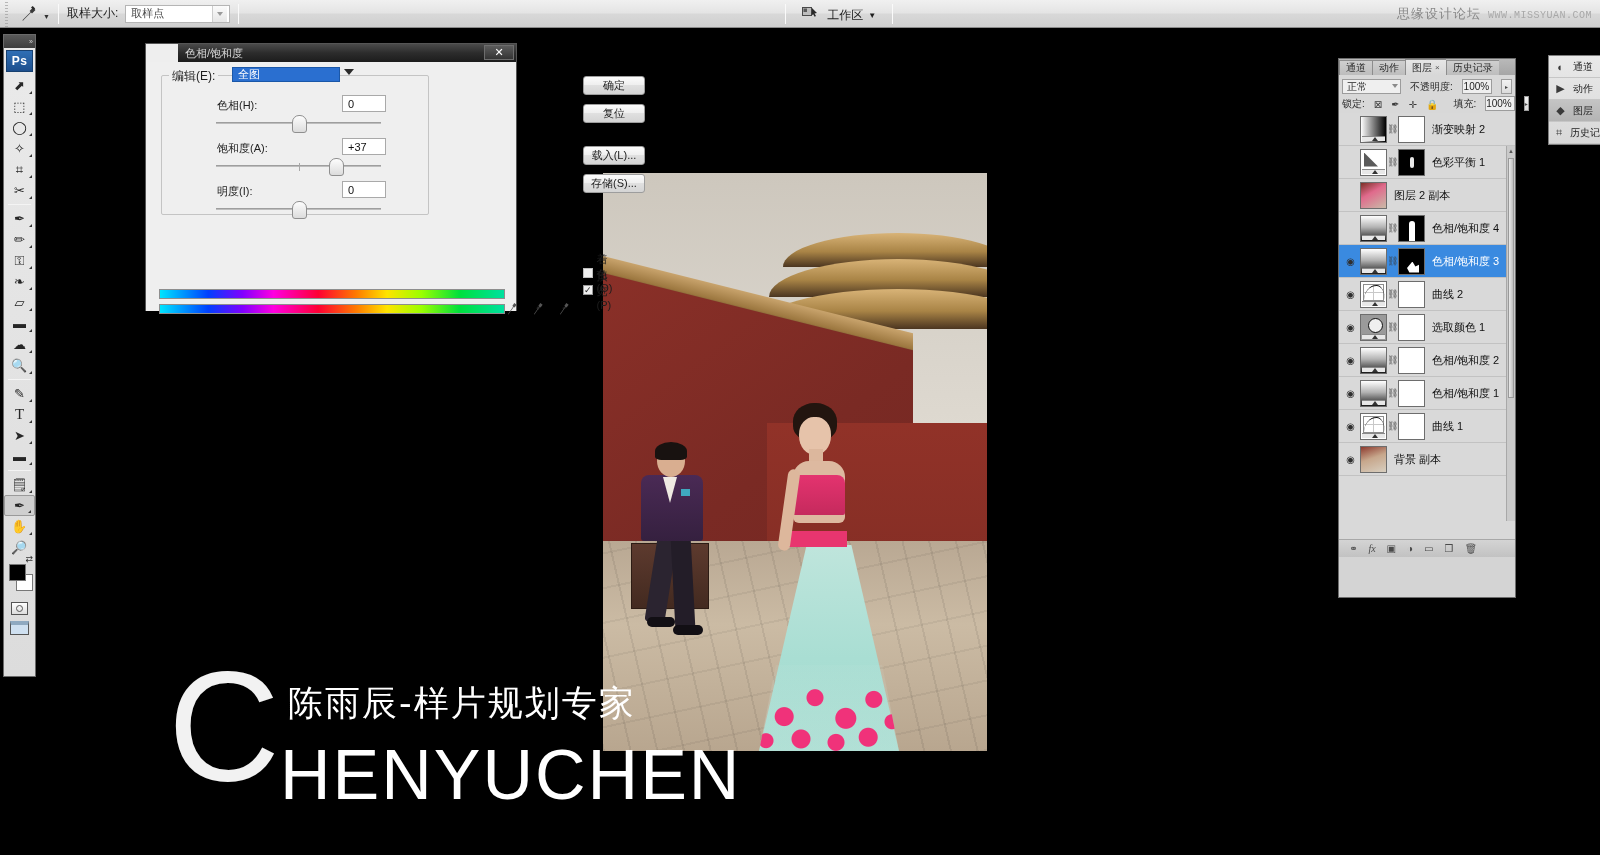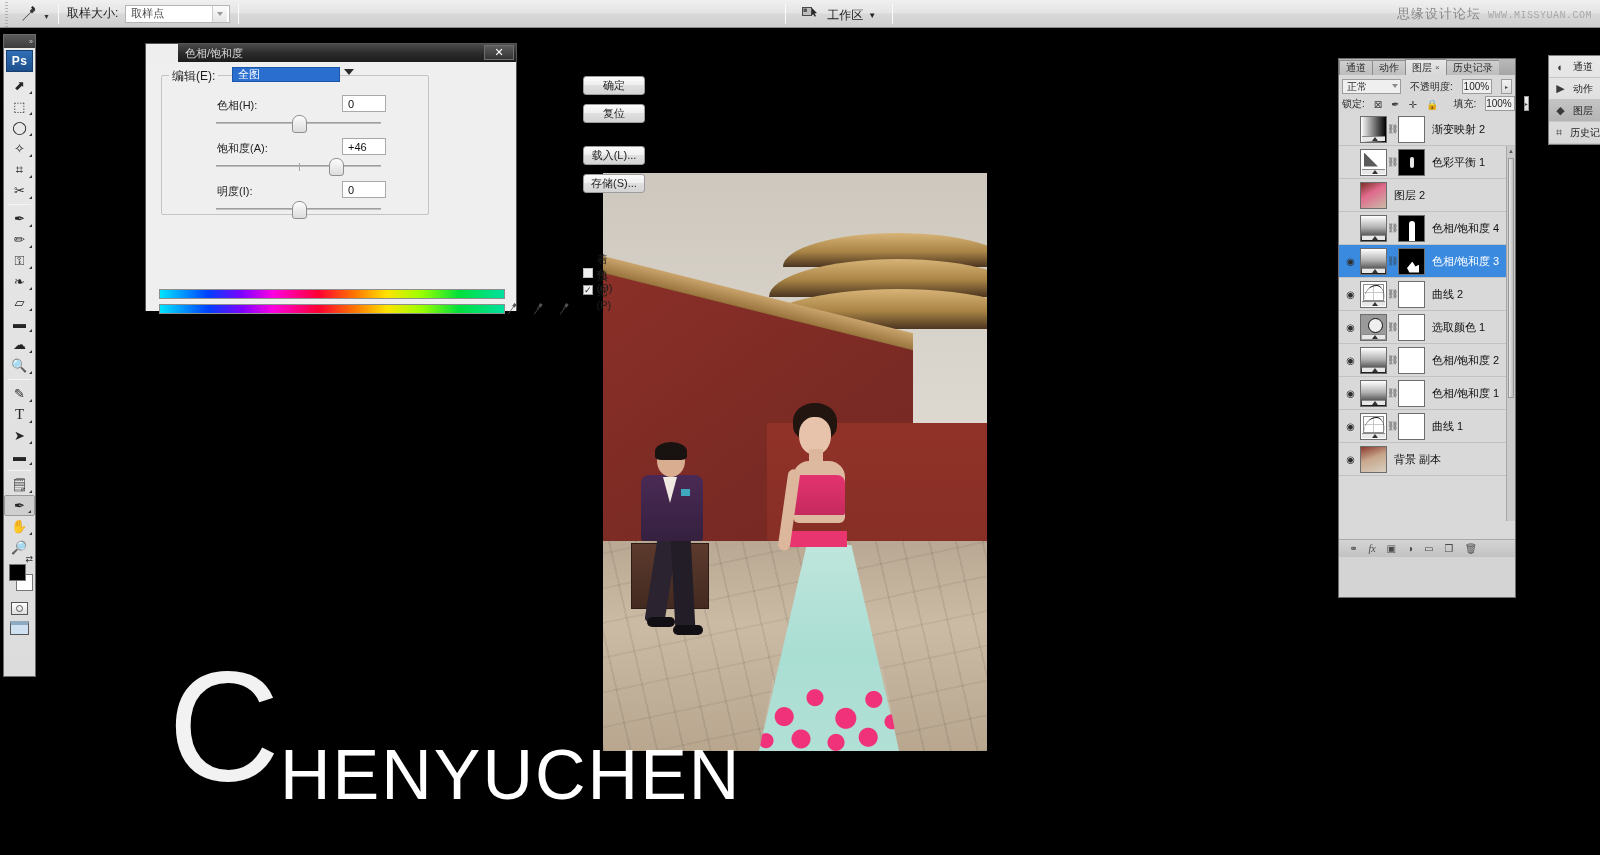--- a/index.html
+++ b/index.html
@@ -565,20 +565,21 @@
         <div class="neck"></div>
       <div class="torso"></div>
         <div class="bodice"></div>
         <div class="sash"></div>
       <div class="arm"></div>
     </div>
   </div>
 
   <div class="wm">
     <span class="bigC">C</span>
+    <span class="cn">陈雨辰-样片规划专家</span>
     <span class="en">HENYUCHEN</span>
   </div>
 
   <div class="dlg">
     <div class="dlg-title">
       <span class="t">色相/饱和度</span>
       <div class="dlg-close">✕</div>
     </div>
 
     <div class="dlg-body">
@@ -594,21 +595,21 @@
           <span class="lbl">色相(H):</span>
           <div class="num">0</div>
           <div class="track">
             <span class="mid"></span>
             <div class="thumb" style="left:calc(50% - 7px);"></div>
           </div>
         </div>
 
         <div class="row" style="top:65px;">
           <span class="lbl">饱和度(A):</span>
-          <div class="num">+46</div>
+          <div class="num">+37</div>
           <div class="track">
             <span class="mid"></span>
             <div class="thumb" style="left:calc(73% - 7px);"></div>
           </div>
         </div>
 
         <div class="row" style="top:108px;">
           <span class="lbl">明度(I):</span>
           <div class="num">0</div>
           <div class="track">
@@ -732,26 +733,26 @@
         <span class="eye off">◉</span>
         <span class="thumb-box colorbal">
             <span class="adjbar"></span>
           </span>
         <span class="link-ic">⛓</span>
         <span class="thumb-box mask-dot"></span>
         <span class="layer-name">色彩平衡 1</span>
       </div>
 
 
-
       <div class="layer-row">
         <span class="eye off">◉</span>
         <span class="thumb-box photo2"></span>
-        <span class="layer-name">图层 2</span>
-      </div>
+        <span class="layer-name">图层 2 副本</span>
+      </div>
+
 
       <div class="layer-row">
         <span class="eye off">◉</span>
         <span class="thumb-box grad">
             <span class="adjbar"></span>
           </span>
         <span class="link-ic">⛓</span>
         <span class="thumb-box mask-fig"></span>
         <span class="layer-name">色相/饱和度 4</span>
       </div>

